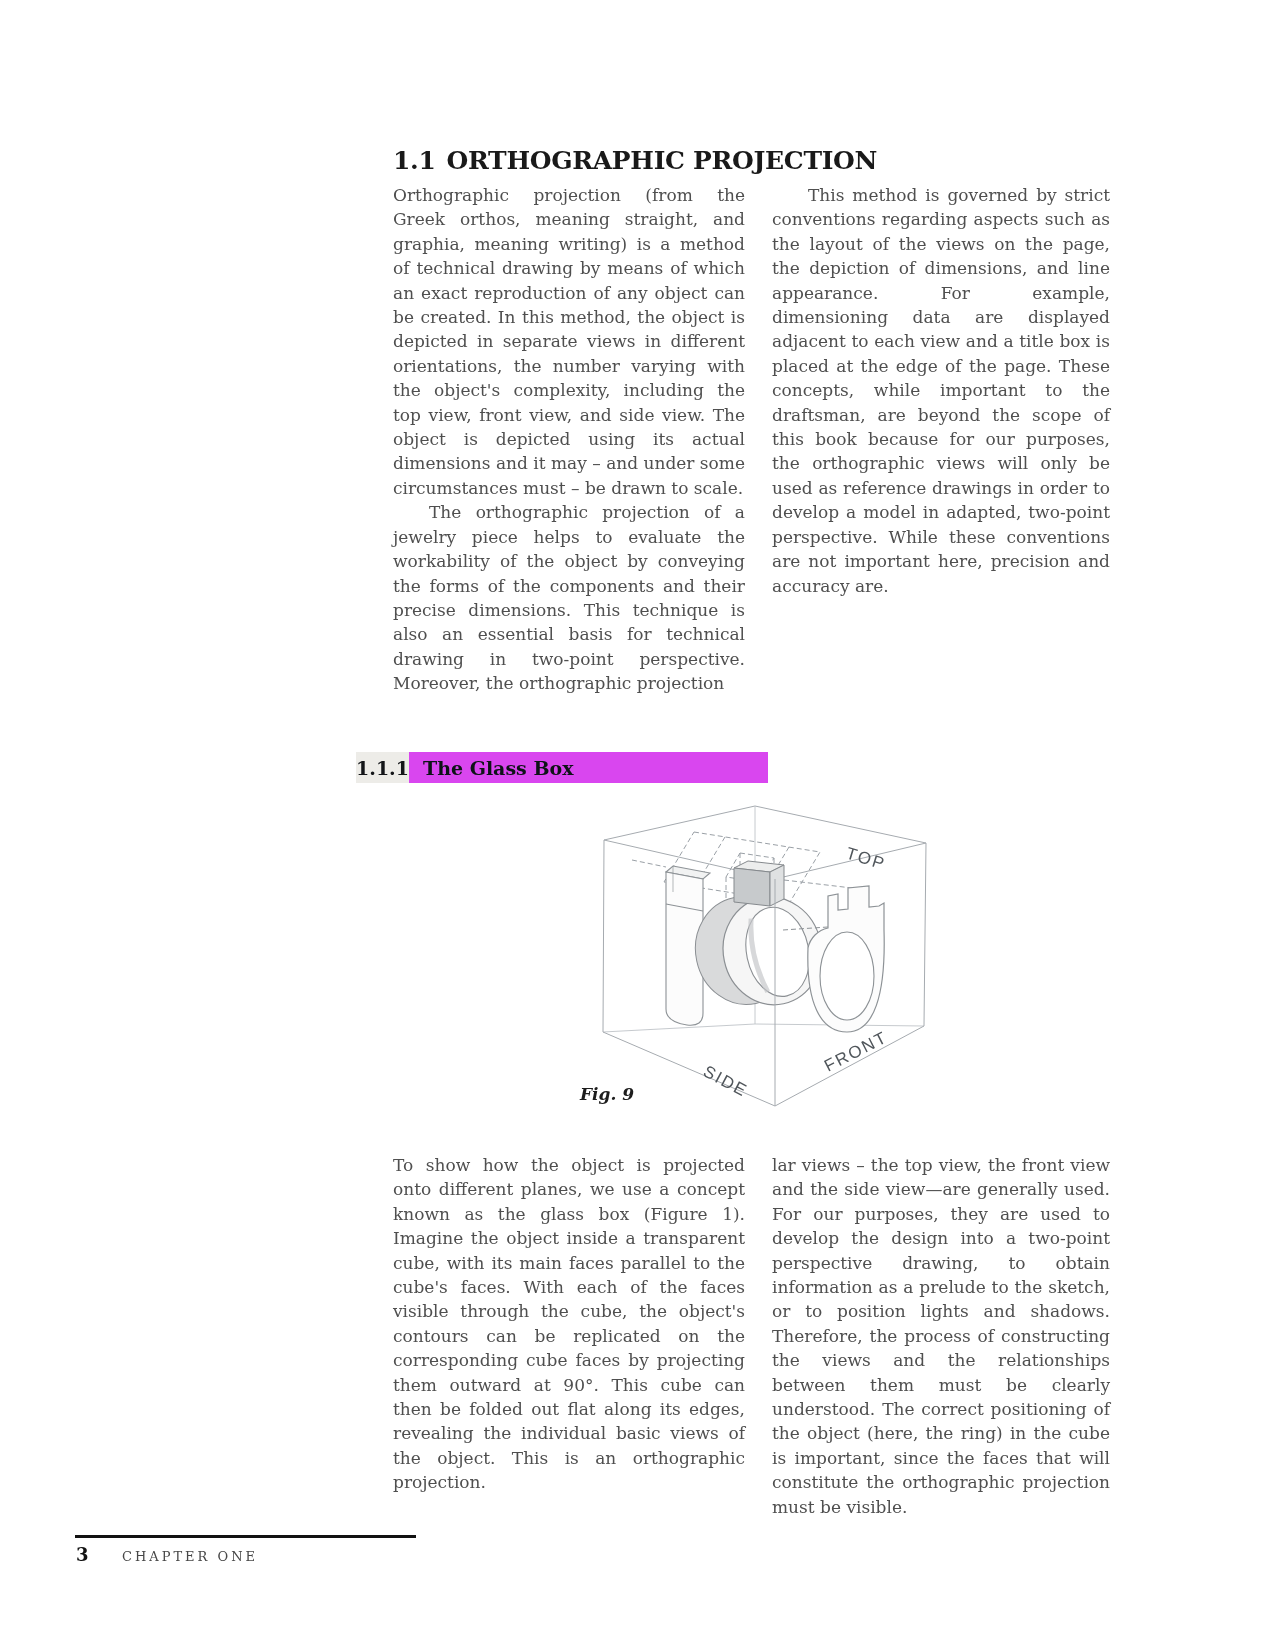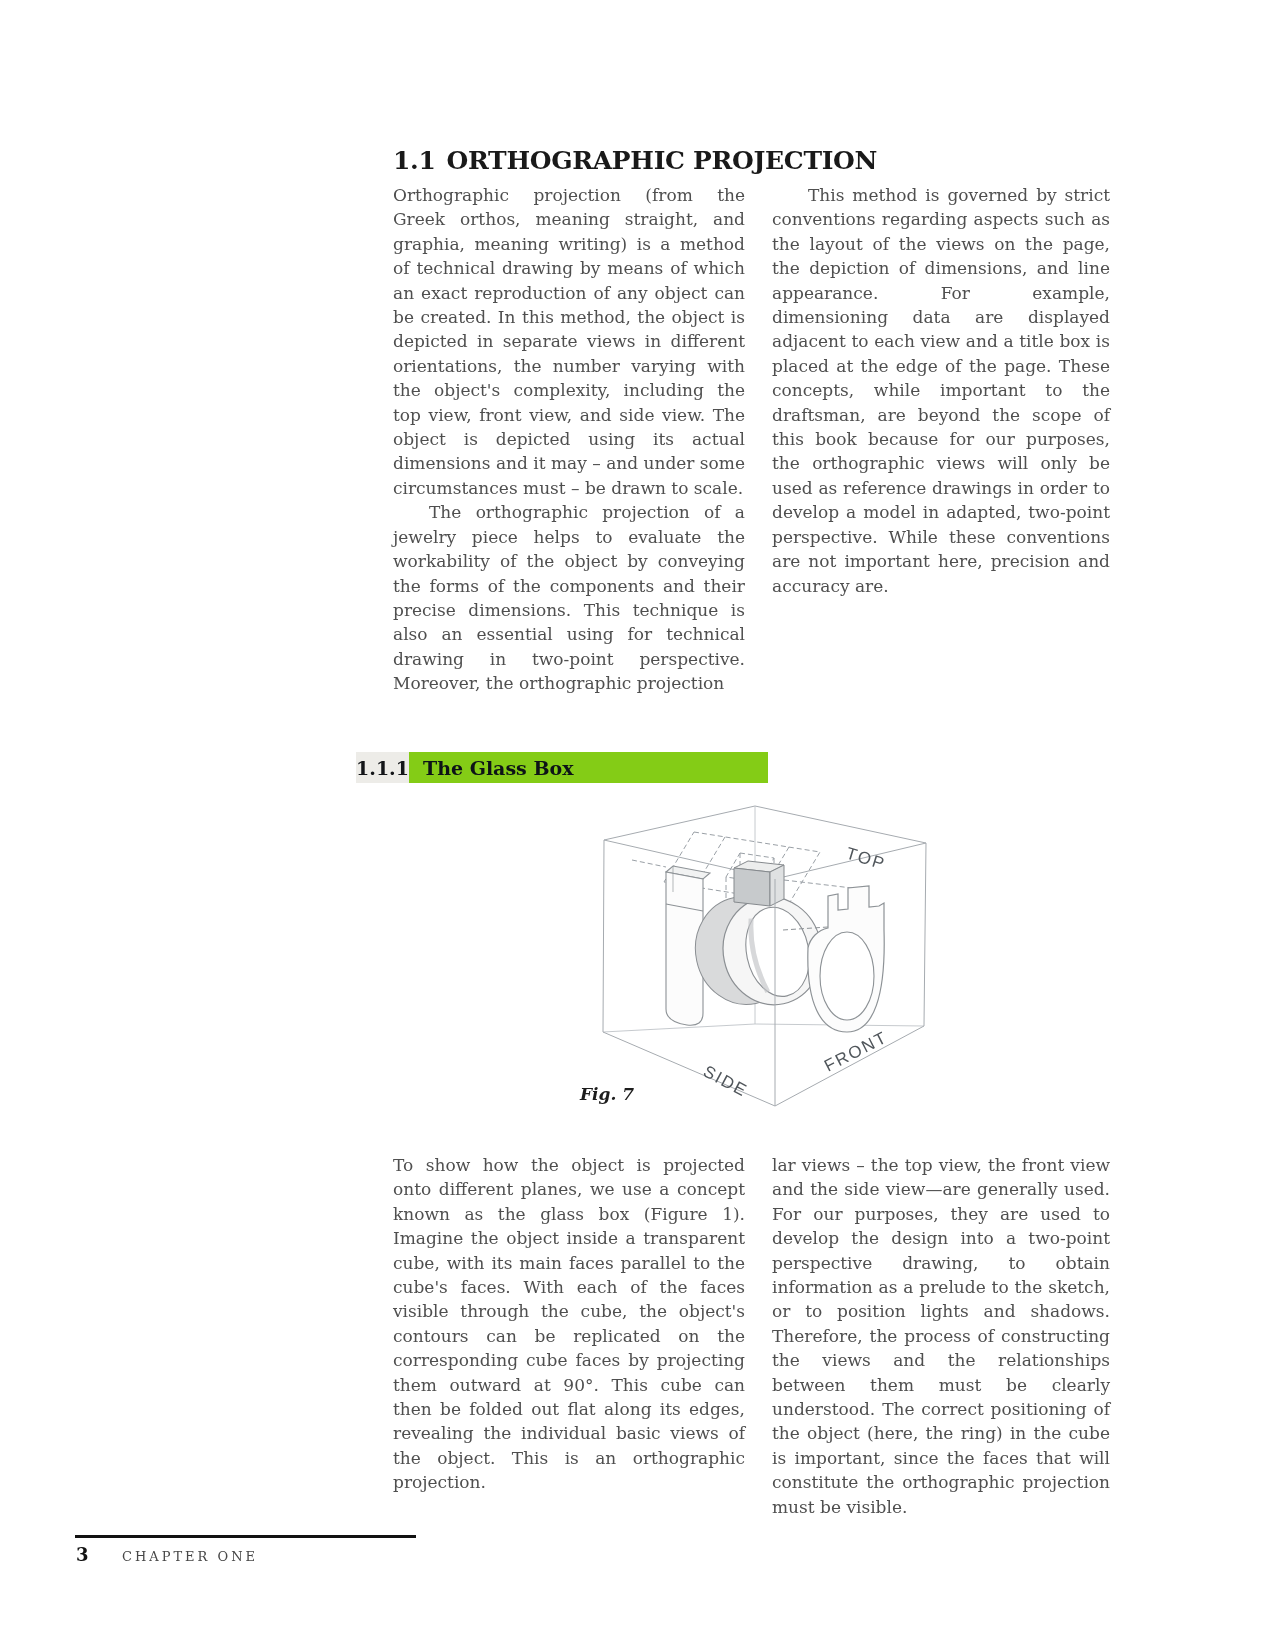--- a/index.html
+++ b/index.html
@@ -31,21 +31,21 @@
     position:absolute; left:356px; top:752px; height:31px;
     display:flex; font-weight:bold;
   }
   #subsection-number {
     width:53px; background:#edece8; color:#141619;
     display:flex; align-items:center; justify-content:center;
     font-size:19px;
     text-align:center;
   }
   #subsection-title {
-    width:345px; background:#84cc16; color:#0d1317;
+    width:345px; background:#d946ef; color:#0d1317;
     display:flex; align-items:center; padding-left:14px;
     font-size:19px;
   }
 
   #figure-box { position:absolute; left:562px; top:780px; width:385px; height:332px; }
   #figure-caption {
     position:absolute; left:580px; top:1084px;
     font-size:17px; font-weight:bold; font-style:italic; color:#1d1d1d;
   }
 
@@ -62,21 +62,21 @@
 <body>
 
 <div class="page">
 
   <div id="main-heading">
     <span class="num">1.1</span><span>ORTHOGRAPHIC PROJECTION</span>
   </div>
 
   <div id="intro-left" class="col">
     <p>Orthographic projection (from the Greek orthos, meaning straight, and graphia, meaning writing) is a method of technical drawing by means of which an exact reproduction of any object can be created. In this method, the object is depicted in separate views in different orientations, the number varying with the object's complexity, including the top view, front view, and side view. The object is depicted using its actual dimensions and it may – and under some circumstances must – be drawn to scale.</p>
-    <p class="indent">The orthographic projection of a jewelry piece helps to evaluate the workability of the object by conveying the forms of the components and their precise dimensions. This technique is also an essential using for technical drawing in two-point perspective. Moreover, the orthographic projection</p>
+    <p class="indent">The orthographic projection of a jewelry piece helps to evaluate the workability of the object by conveying the forms of the components and their precise dimensions. This technique is also an essential basis for technical drawing in two-point perspective. Moreover, the orthographic projection</p>
   </div>
 
   <div id="intro-right" class="col">
     <p class="indent">This method is governed by strict conventions regarding aspects such as the layout of the views on the page, the depiction of dimensions, and line appearance. For example, dimensioning data are displayed adjacent to each view and a title box is placed at the edge of the page. These concepts, while important to the draftsman, are beyond the scope of this book because for our purposes, the orthographic views will only be used as reference drawings in order to develop a model in adapted, two-point perspective. While these conventions are not important here, precision and accuracy are.</p>
   </div>
 
   <div id="subsection-bar">
     <div id="subsection-number">1.1.1</div>
     <div id="subsection-title">The Glass Box</div>
   </div>
@@ -130,21 +130,21 @@
       <path d="M221 150 L266 147" fill="none" stroke-dasharray="5 3" stroke-width="1"></path>
     </g>
 
     <path d="M213 99 L213 326" stroke="#a6abb0" stroke-width="1" fill="none"></path>
 
     <text class="fig-label" transform="translate(283 78) rotate(17)">TOP</text>
     <text class="fig-label" transform="translate(266 292) rotate(-27)">FRONT</text>
     <text class="fig-label" transform="translate(140 295) rotate(28)">SIDE</text>
   </svg>
 
-  <div id="figure-caption">Fig. 7</div>
+  <div id="figure-caption">Fig. 9</div>
 
   <div id="body-left" class="col">
     <p>To show how the object is projected onto different planes, we use a concept known as the glass box (Figure 1). Imagine the object inside a transparent cube, with its main faces parallel to the cube's faces. With each of the faces visible through the cube, the object's contours can be replicated on the corresponding cube faces by projecting them outward at 90°. This cube can then be folded out flat along its edges, revealing the individual basic views of the object. This is an orthographic projection.</p>
   </div>
 
   <div id="body-right" class="col">
     <p>lar views – the top view, the front view and the side view—are generally used. For our purposes, they are used to develop the design into a two-point perspective drawing, to obtain information as a prelude to the sketch, or to position lights and shadows. Therefore, the process of constructing the views and the relationships between them must be clearly understood. The correct positioning of the object (here, the ring) in the cube is important, since the faces that will constitute the orthographic projection must be visible.</p>
   </div>
 
   <div id="footer-rule"></div>

